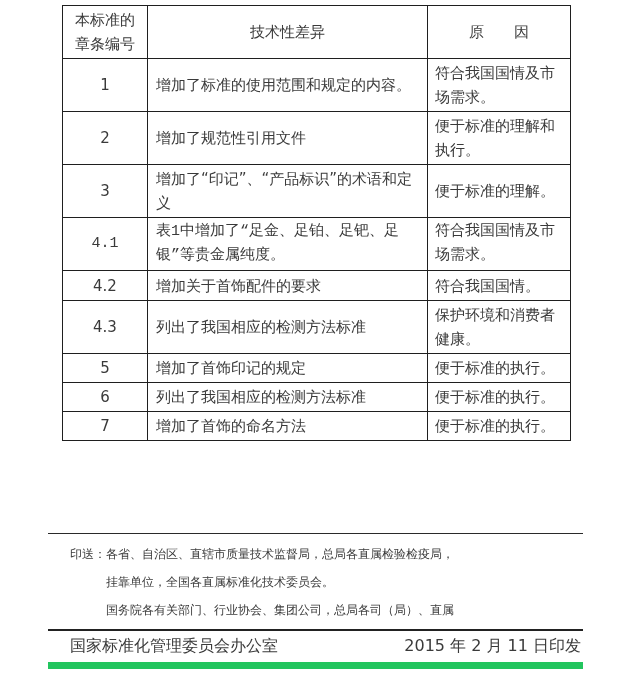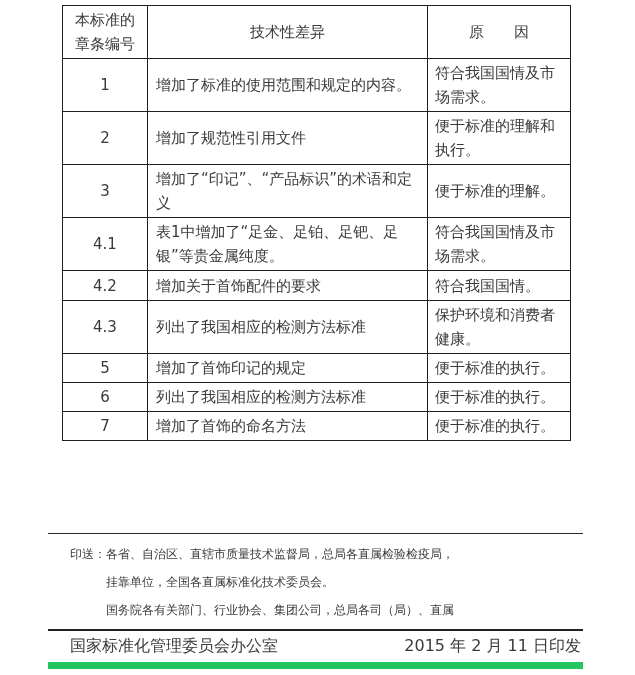--- a/index.html
+++ b/index.html
@@ -28,21 +28,21 @@
     overflow: hidden;
   }
   .c-num  { text-align: center; padding: 2px 3px; }
   .c-diff { text-align: left;  padding: 2px 8px; }
   .c-reason { text-align: left; padding: 2px 7px; margin-left: 24px; }
   .hdr-num { text-align: center; white-space: pre-line; padding: 2px 3px; }
   .hdr-diff, .hdr-reason { text-align: center; padding: 2px 4px; }
   tr.h48 { height: 48px; }
   tr.h52 { height: 52px; }
   tr.h50 { height: 50px; }
-  tr.h46 { height: 46px; }
+  tr.h46 { height: 46px; font-family: Liberation Mono, monospace; }
   tr.h30 { height: 30px; }
   tr.h27 { height: 27px; }
   tr.h26 { height: 26px; }
 
   
   .footer-block {
     position: absolute; left: 48px; top: 533px;
     width: 535px;
     border-top: 1px solid #2a2a2a;
   }

